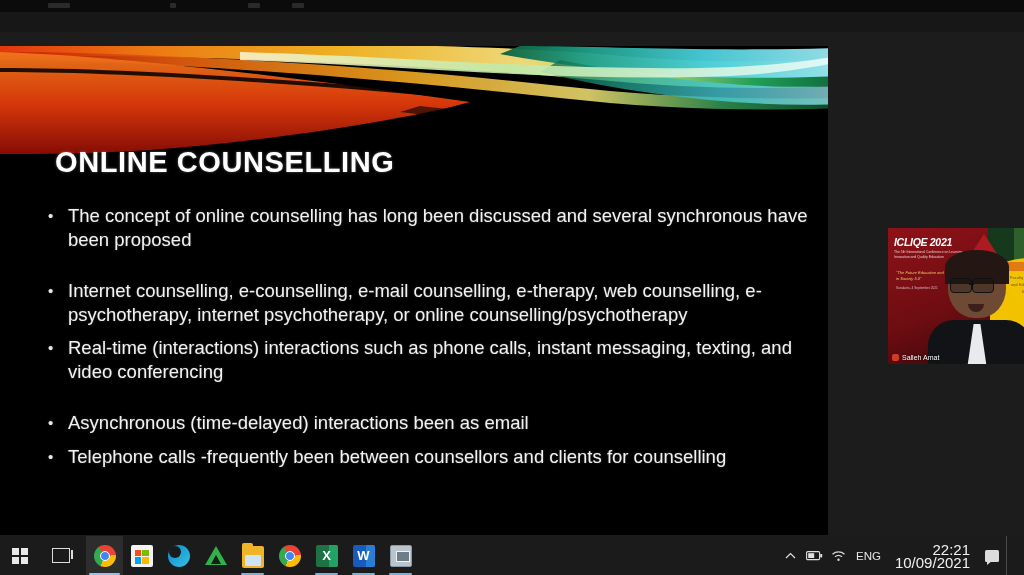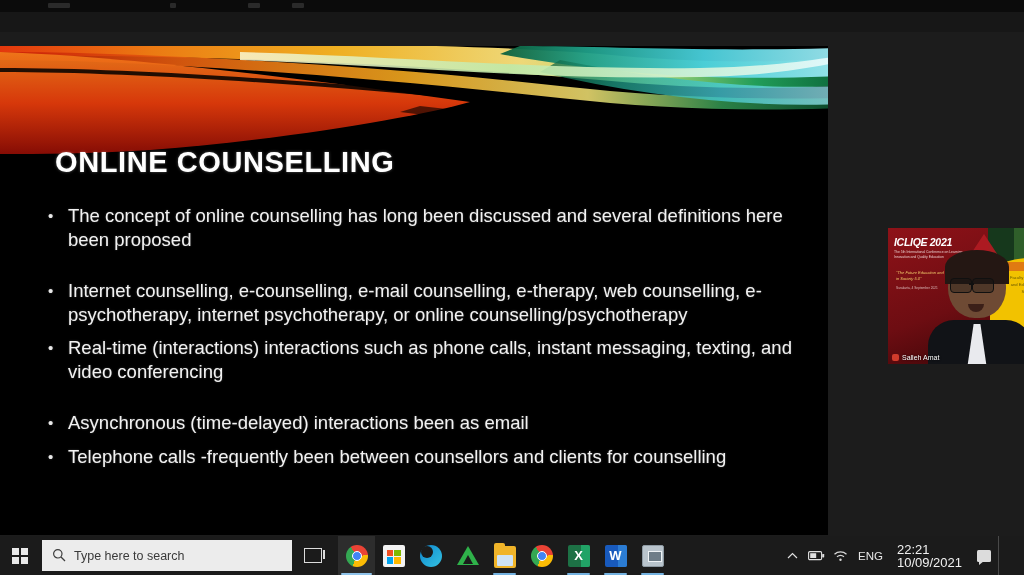--- a/index.html
+++ b/index.html
@@ -493,41 +493,41 @@
     border: 1px solid #eef2f5;
     box-sizing: border-box;
   }
 
   
   .tray {
     margin-left: auto;
     display: flex;
     align-items: center;
     height: 39px;
-    padding-right: 20px;
+    padding-right: 12px;
     color: #e6e6e6;
   }
   .tray-ico {
     width: 24px; height: 39px;
     display: flex; align-items: center; justify-content: center;
     font-size: 11px;
     color: #e0e0e0;
   }
   .tray-lang {
     font-size: 11.5px;
     color: #e6e6e6;
     padding: 0 6px;
   }
   .tray-clock {
     display: flex;
     flex-direction: column;
-    align-items: flex-start;
+    align-items: flex-end;
     justify-content: center;
     line-height: 13px;
-    font-size: 13px;
+    font-size: 15px;
     color: #f0f0f0;
     padding: 0 8px;
     height: 39px;
   }
   .tray-notif {
     width: 28px; height: 39px;
     display: flex; align-items: center; justify-content: center;
   }
   .notif-box {
     position: relative;
@@ -619,21 +619,21 @@
         <path d="M420,60 C540,74 660,82 840,74 L840,80 C660,90 520,82 400,66 Z" fill="#000000" opacity="0.6"></path>
       </svg>
     </div>
 
     <div class="slide-title">ONLINE COUNSELLING</div>
 
     <div class="bullets">
 
       <div class="bullet">
         <span class="dot">•</span>
-        <span class="txt">The concept of online counselling has long been discussed and several definitions here been proposed</span>
+        <span class="txt">The concept of online counselling has long been discussed and several synchronous have been proposed</span>
       </div>
 
       <div class="gap-lg"></div>
 
       <div class="bullet">
         <span class="dot">•</span>
         <span class="txt">Internet counselling, e-counselling, e-mail counselling, e-therapy, web counselling, e-psychotherapy, internet psychotherapy, or online counselling/psychotherapy</span>
       </div>
 
       <div class="gap-sm"></div>
@@ -695,29 +695,20 @@
 
     <div class="start-btn">
       <span class="win-logo">
         <span></span>
           <span></span>
           <span></span>
           <span></span>
       </span>
     </div>
 
-    <div class="search-box">
-      <span class="search-ico">
-        <svg width="14" height="14" viewBox="0 0 14 14">
-          <circle cx="5.8" cy="5.8" r="4.2" fill="none" stroke="#3d3d3d" stroke-width="1.2"></circle>
-          <line x1="9" y1="9" x2="13" y2="13" stroke="#3d3d3d" stroke-width="1.2"></line>
-        </svg>
-      </span>
-      <span class="search-ph">Type here to search</span>
-    </div>
 
     <div class="taskview-btn">
       <span class="tv-ico"></span>
     </div>
 
     <div class="tb-apps">
 
       <div class="tb-app active">
         <span class="icon22 ic-chrome"></span>
         <span class="underline wide"></span>

